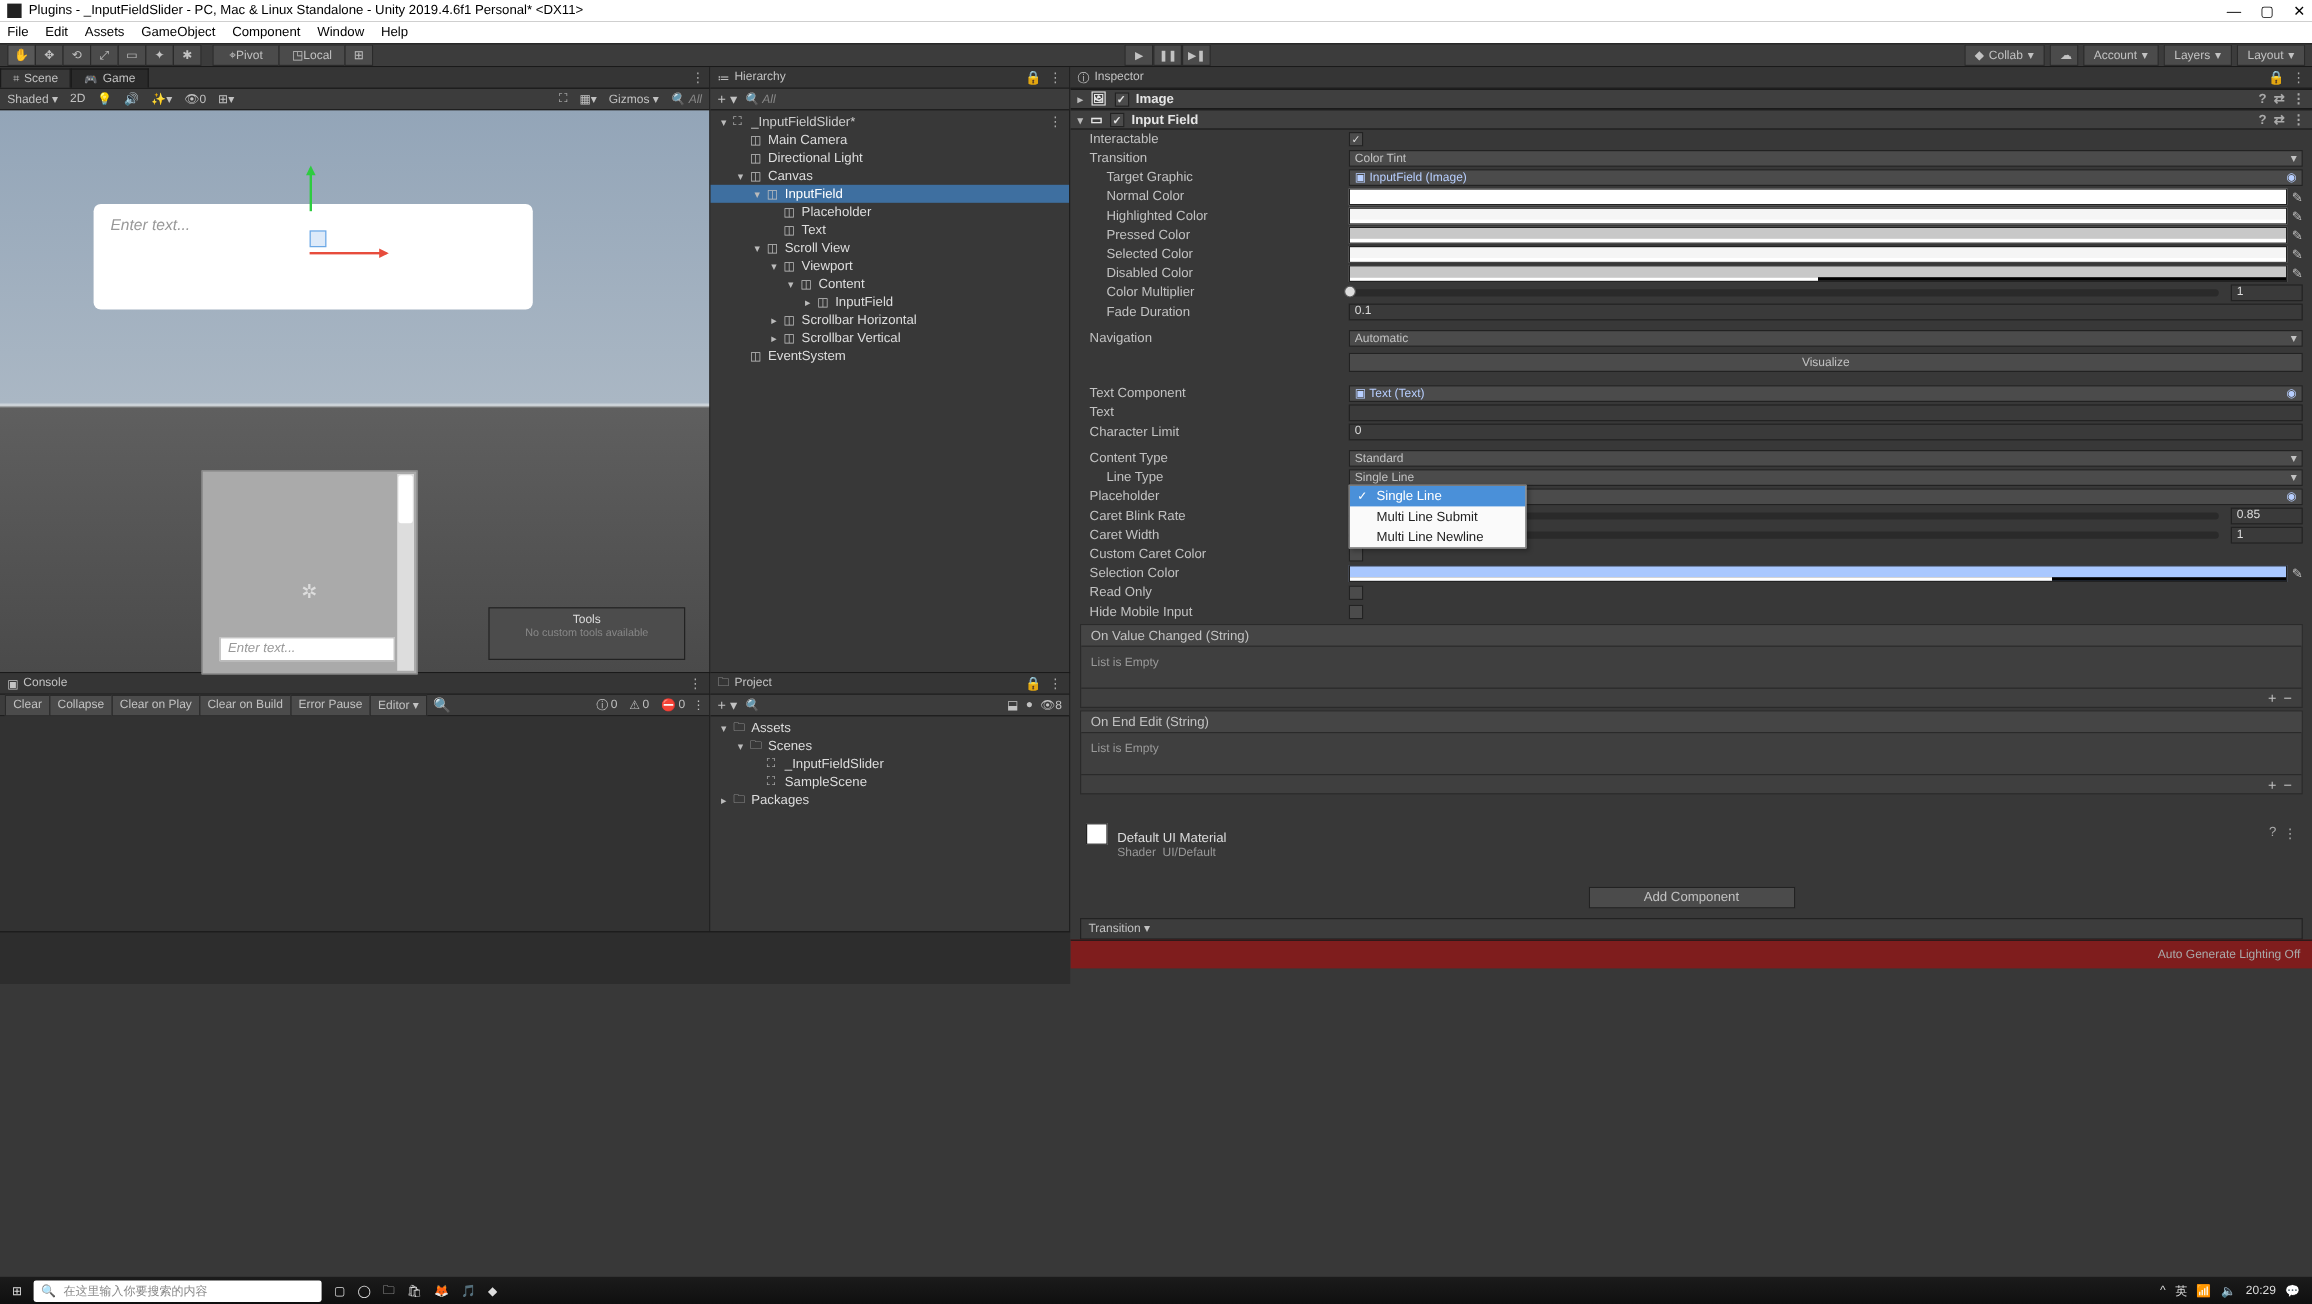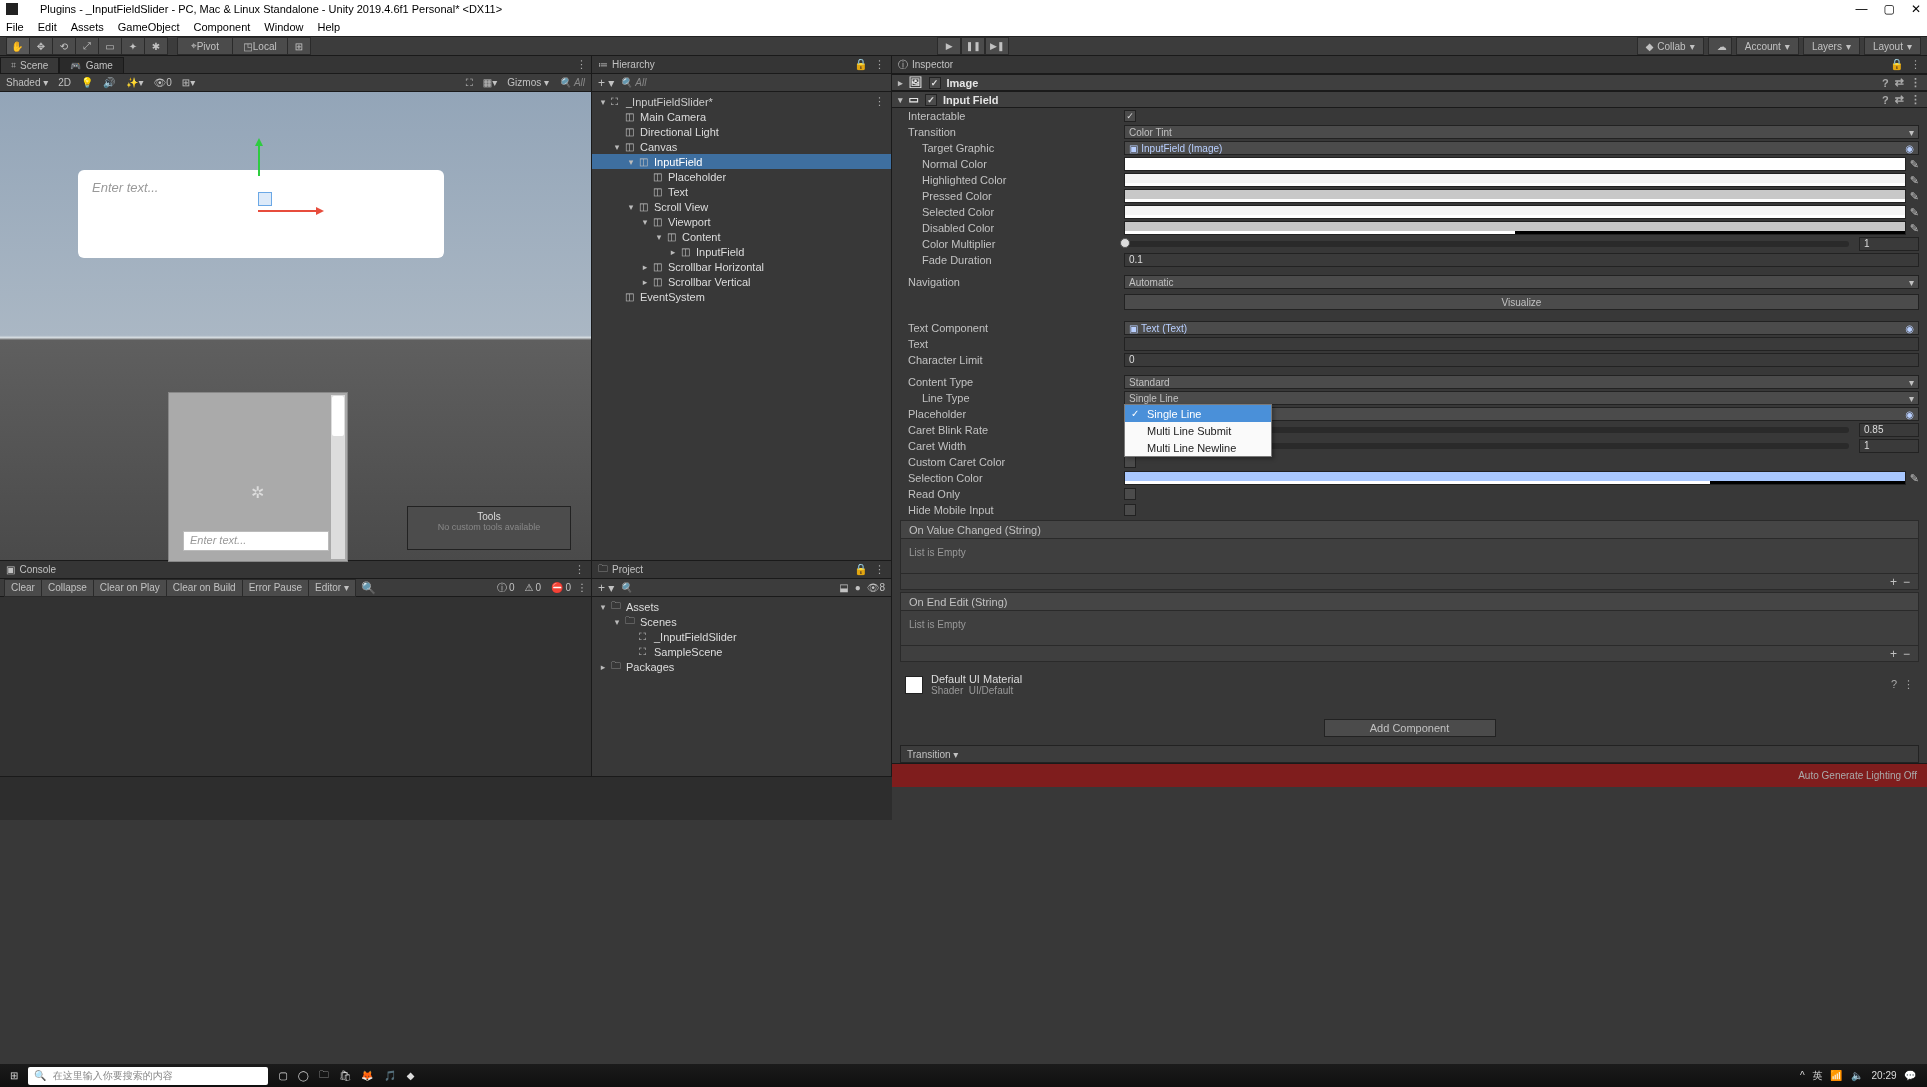--- a/index.html
+++ b/index.html
@@ -1,18 +1,18 @@
 <!DOCTYPE html>
 <html><head>
 <meta charset="utf-8">
 <style>
 * { margin:0; padding:0; box-sizing:border-box; font-family:"Segoe UI",Arial,sans-serif; }
 body { background:#383838; color:#c2c2c2; font-size:11px; overflow:hidden; width:1927px; height:1087px; position:relative; }
 .titlebar { background:#fff; color:#000; height:18px; display:flex; align-items:center; padding:0 6px; justify-content:space-between; }
-.titlebar .left { display:flex; align-items:center; gap:22px; }
+.titlebar .left { display:flex; align-items:center; gap:6px; }
 .titlebar .icon { width:12px; height:12px; background:#222; }
 .winbtns { display:flex; gap:16px; font-size:12px; }
 .menubar { background:#fff; color:#000; height:18px; display:flex; align-items:center; padding:0 6px; gap:14px; }
 .menubar span { cursor:default; }
 .toolbar { background:#3c3c3c; height:20px; border-top:1px solid #222; border-bottom:1px solid #1a1a1a; display:flex; align-items:center; padding:0 6px; justify-content:space-between; }
 .tgroup { display:flex; align-items:center; gap:0; }
 .tbtn { width:24px; height:18px; background:#4b4b4b; border:1px solid #2a2a2a; display:flex; align-items:center; justify-content:center; font-size:10px; color:#c2c2c2; margin-right:-1px; }
 .tbtn.wide { width:56px; padding:0 6px; }
 .tbtn.pressed { background:#585858; }
 .playbar { display:flex; gap:0; }
@@ -91,21 +91,21 @@
 .comphdr .ic { font-size:11px; }
 .comphdr .ck { width:12px; height:12px; border:1px solid #222; background:#4b4b4b; display:flex; align-items:center; justify-content:center; font-size:9px; }
 .vizbtn { margin:4px 8px 4px 232px; height:16px; background:#4b4b4b; border:1px solid #222; display:flex; align-items:center; justify-content:center; font-size:10px; }
 .evtbox { margin:2px 8px; background:#3f3f3f; border:1px solid #2a2a2a; }
 .evtbox .eh { height:18px; background:#454545; padding:0 8px; display:flex; align-items:center; font-size:11px; border-bottom:1px solid #2a2a2a; }
 .evtbox .eb { padding:8px; color:#999; font-size:10px; min-height:34px; }
 .evtbox .ef { height:16px; display:flex; justify-content:flex-end; align-items:center; padding:0 8px; gap:6px; border-top:1px solid #2a2a2a; font-size:12px; }
 .matbox { margin:6px 8px 0; display:flex; align-items:center; gap:8px; padding:4px; border:1px solid transparent; }
 .matbox .msw { width:18px; height:18px; background:#fff; border:1px solid #222; }
 .matbox .minfo { flex:1; }
-.matbox .mt { font-size:11px; color:#ddd; }
+.matbox .mt { font-size:11px; color:#ddd;margin-top:20px; }
 .matbox .ms { font-size:10px; color:#999; }
 .addcomp { margin:18px auto 8px; width:172px; height:18px; background:#4b4b4b; border:1px solid #222; display:flex; align-items:center; justify-content:center; font-size:11px; }
 .abar { height:18px; margin:6px 8px 0; background:#3c3c3c; border:1px solid #222; display:flex; align-items:center; padding:0 6px; font-size:10px; color:#c2c2c2; }
 .footer { display:flex; align-items:center; height:24px; background:#7f1d1d; color:#aaa; font-size:10px; padding:0 10px; justify-content:flex-end; border-top:1px solid #1a1a1a; }
 
 .ddpop { position:absolute; background:#fafafa; color:#222; border:1px solid #7a7a7a; z-index:50; box-shadow:2px 2px 4px rgba(0,0,0,.3); }
 .ddpop .opt { height:17px; display:flex; align-items:center; padding:0 10px 0 22px; font-size:11px; position:relative; }
 .ddpop .opt.sel { background:#4a90d9; color:#fff; }
 .ddpop .opt.sel::before { content:"✓"; position:absolute; left:6px; font-size:10px; }
 

